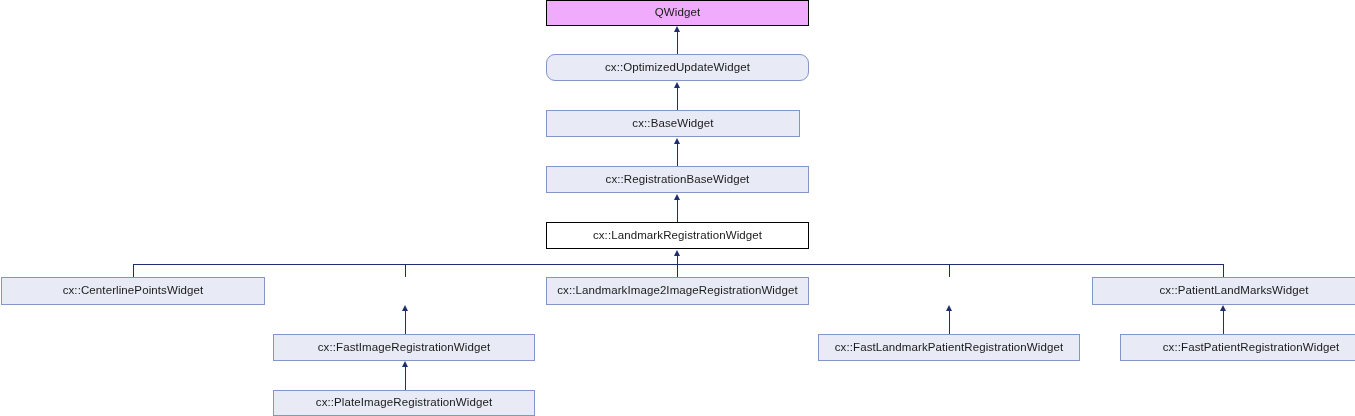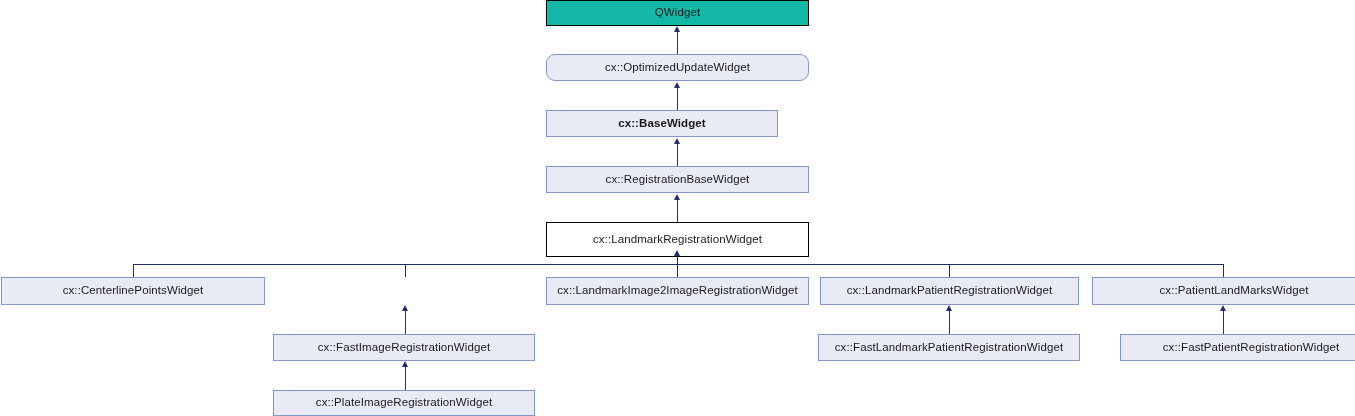--- a/index.html
+++ b/index.html
@@ -24,21 +24,21 @@
     font-size: 11.5px;
     line-height: 1;
     display: flex;
     align-items: center;
     justify-content: center;
     text-align: center;
     white-space: nowrap;
     letter-spacing: 0.1px;
   }
   .node.root {
-    background: #14b8a6;
+    background: #f0abfc;
     border: 1.5px solid #000000;
   }
   .node.current {
     background: #ffffff;
     border: 1px solid #000000;
   }
   .edge {
     position: absolute;
     background: #1f2f6e;
   }
@@ -59,44 +59,41 @@
 <div id="diagram">
 
   <div class="node root" style="left: 546px; top: 0px; width: 263px; height: 26px;">
       <span>QWidget</span>
     </div>
 
   <div class="node" style="left: 546px; top: 54px; width: 263px; height: 27px; border-radius: 9px;">
       <span>cx::OptimizedUpdateWidget</span>
     </div>
 
-  <div class="node" style="left: 546px; top: 110px; width: 232px; height: 27px; font-weight: bold;">
+  <div class="node" style="left: 546px; top: 110px; width: 254px; height: 27px;">
       <span>cx::BaseWidget</span>
     </div>
 
   <div class="node" style="left: 546px; top: 166px; width: 263px; height: 27px;">
       <span>cx::RegistrationBaseWidget</span>
     </div>
 
-  <div class="node current" style="left: 546px; top: 222px; width: 263px; height: 35px;">
+  <div class="node current" style="left: 546px; top: 222px; width: 263px; height: 27px;">
       <span>cx::LandmarkRegistrationWidget</span>
     </div>
 
   <div class="node" style="left: 1px; top: 277px; width: 264px; height: 28px;">
       <span>cx::CenterlinePointsWidget</span>
     </div>
 
 
   <div class="node" style="left: 546px; top: 277px; width: 263px; height: 28px;">
       <span>cx::LandmarkImage2ImageRegistrationWidget</span>
     </div>
 
-  <div class="node" style="left: 820px; top: 277px; width: 259px; height: 28px;">
-      <span>cx::LandmarkPatientRegistrationWidget</span>
-    </div>
 
   <div class="node" style="left: 1092px; top: 277px; width: 284px; height: 28px;">
       <span>cx::PatientLandMarksWidget</span>
     </div>
 
   <div class="node" style="left: 273px; top: 334px; width: 262px; height: 27px;">
       <span>cx::FastImageRegistrationWidget</span>
     </div>
 
   <div class="node" style="left: 818px; top: 334px; width: 262px; height: 27px;">

